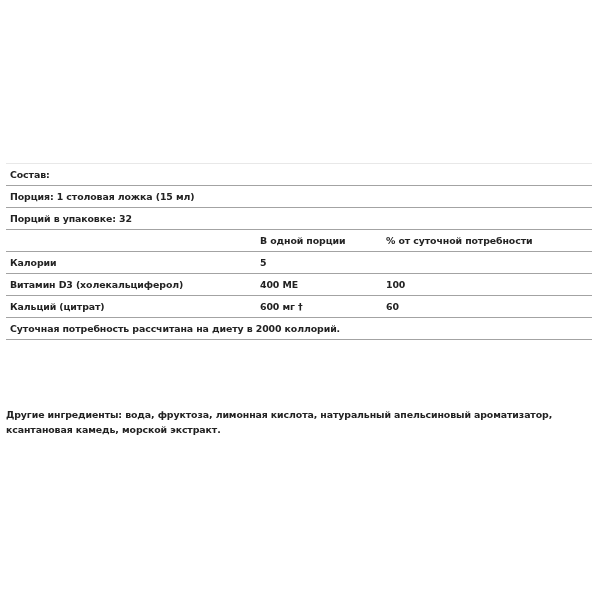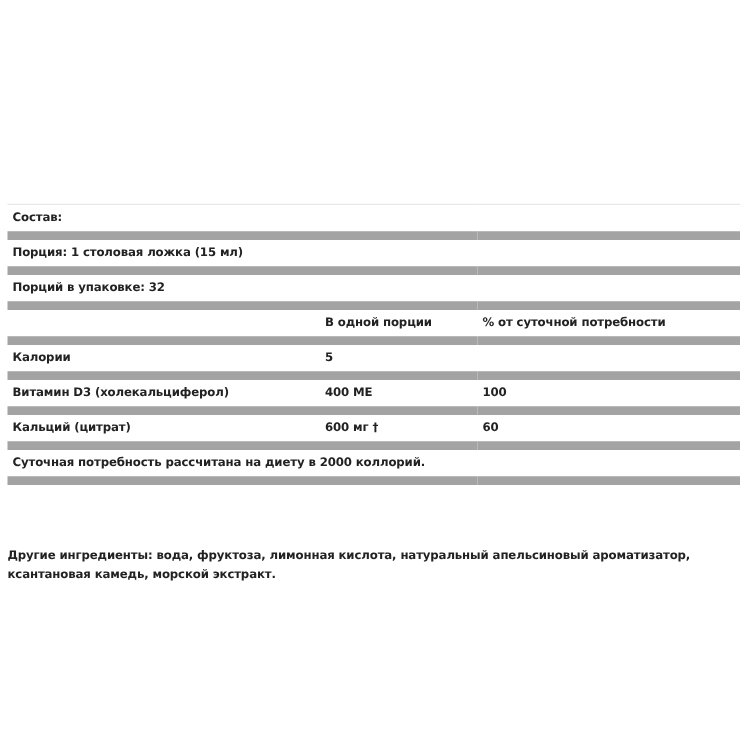--- a/index.html
+++ b/index.html
@@ -23,42 +23,41 @@
     }
     table.facts {
       width: 586px;
       border-collapse: collapse;
       table-layout: fixed;
     }
     table.facts td {
       height: 21px;
       padding: 0 0 0 4px;
       border-top: 1px solid #e8e8e8;
-      border-bottom: 7px solid #a3a3a3;
+      border-bottom: 1px solid #a3a3a3;
       font-size: 9.4px;
       font-weight: bold;
       letter-spacing: -0.1px;
       white-space: nowrap;
       vertical-align: middle;
       color: #222;
     }
     col.c1 { width: 250px; }
     col.c2 { width: 126px; }
     col.c3 { width: 210px; }
     .ingredients {
       position: absolute;
       left: 6px;
       top: 407px;
       width: 586px;
       font-size: 9.4px;
       font-weight: bold;
       line-height: 15px;
       color: #222;
       letter-spacing: -0.1px;
-      margin-top: 30px;
     }
   </style>
 </head>
 <body>
 
 <div class="sheet">
   <table class="facts">
     <colgroup>
         <col class="c1">
         <col class="c2">

